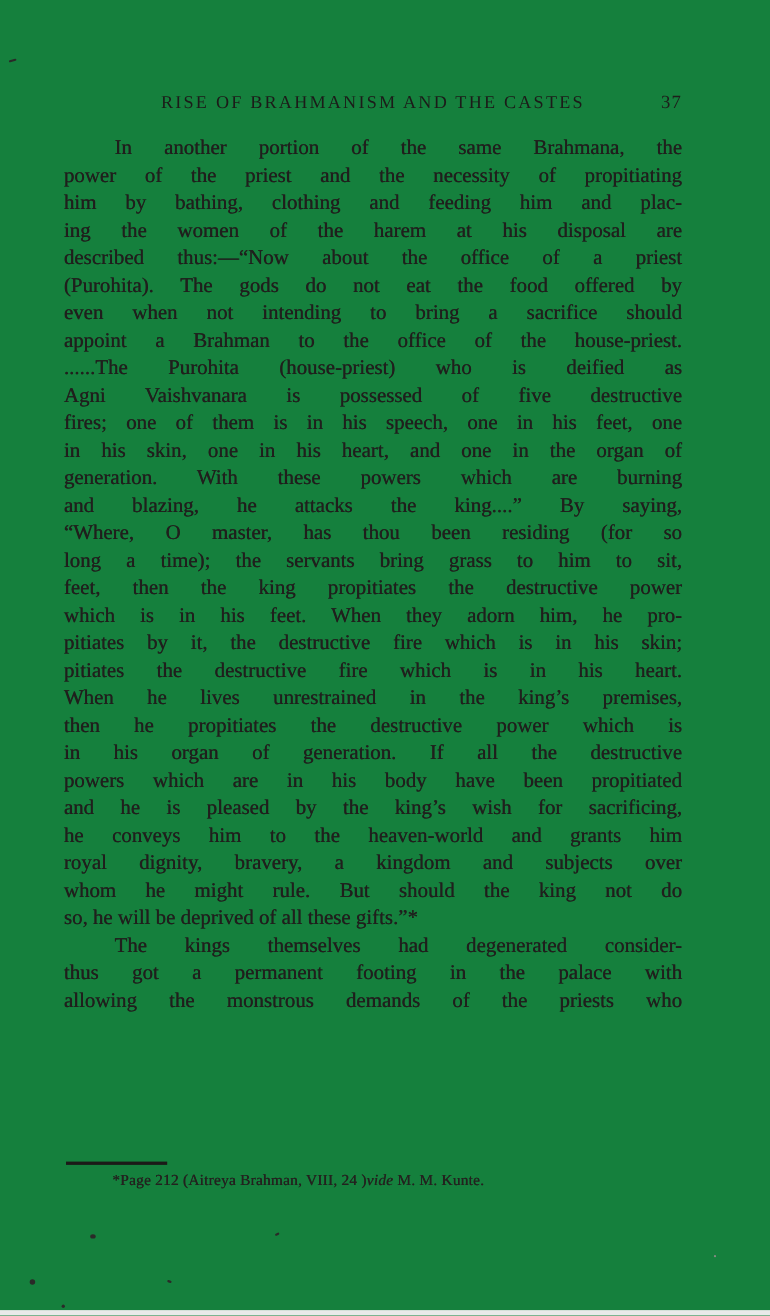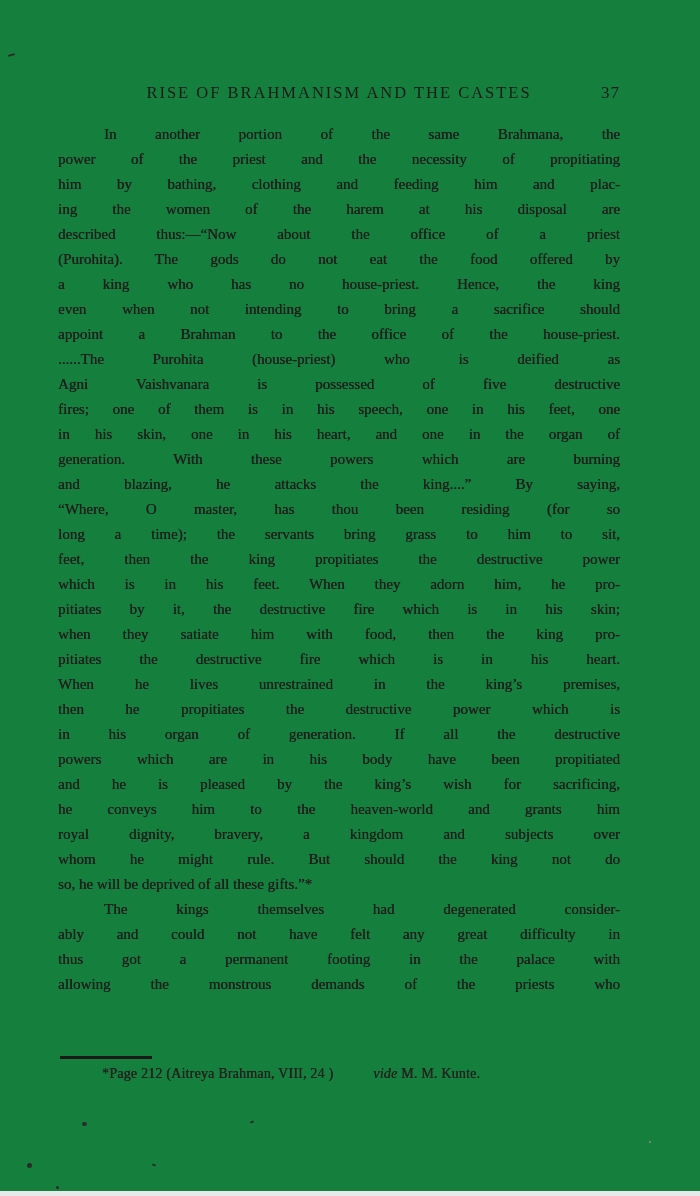--- a/index.html
+++ b/index.html
@@ -31,21 +31,21 @@
     right:0; top:0;
     font-size:17px;
     letter-spacing:1px;
   }
   
   .body-text {
     position:absolute;
     top:122px; left:58px; width:562px;
   }
   .para .line {
-    font-size:15px;
+    font-size:19px;
     line-height:25px;
     text-align:justify;
     text-align-last:justify;
     text-shadow:0.3px 0 0 currentColor;
     color:#201f1d;
   }
   .para .line:first-child { text-indent:46px; }
   .para1 .line:last-child { text-align-last:left; }
   .para2 { margin-top:0; }
   
@@ -58,21 +58,21 @@
   .footnote {
     position:absolute;
     left:102px; top:1066px;
     width:470px;
     font-size:14px;
     letter-spacing:0.2px;
     text-shadow:0.3px 0 0 currentColor;
     color:#23221f;
     white-space:nowrap;
   }
-  .footnote i { font-style:italic;padding-left:40px; }
+  .footnote i { font-style:italic; }
   
   .speck { position:absolute; background:#2a2a28; border-radius:50%; }
   .speck.s1 { left:8px;  top:54px;   width:7px; height:2px; border-radius:1px; transform:rotate(-15deg); }
   .speck.s2 { left:82px; top:1122px; width:5px; height:4px; }
   .speck.s3 { left:27px; top:1163px; width:5px; height:5px; }
   .speck.s4 { left:56px; top:1186px; width:3px; height:3px; }
   .speck.s5 { left:152px;top:1164px; width:4px; height:2px; border-radius:1px; transform:rotate(20deg); }
   .speck.s6 { left:250px;top:1121px; width:4px; height:2px; border-radius:1px; transform:rotate(-25deg); }
   .speck.s7 { left:649px;top:1141px; width:2px; height:2px; background:#8a8a86; }
   .bottom-edge {
@@ -92,49 +92,46 @@
   </div>
 
   <div class="body-text">
     <div class="para para1">
         <div class="line">In another portion of the same Brahmana, the</div>
         <div class="line">power of the priest and the necessity of propitiating</div>
         <div class="line">him by bathing, clothing and feeding him and plac-</div>
         <div class="line">ing the women of the harem at his disposal are</div>
         <div class="line">described thus:—“Now about the office of a priest</div>
         <div class="line">(Purohita). The gods do not eat the food offered by</div>
-        <div class="line">a king who has no house-priest. Hence, the king</div>
         <div class="line">even when not intending to bring a sacrifice should</div>
         <div class="line">appoint a Brahman to the office of the house-priest.</div>
         <div class="line">......The Purohita (house-priest) who is deified as</div>
         <div class="line">Agni Vaishvanara is possessed of five destructive</div>
         <div class="line">fires; one of them is in his speech, one in his feet, one</div>
         <div class="line">in his skin, one in his heart, and one in the organ of</div>
         <div class="line">generation. With these powers which are burning</div>
         <div class="line">and blazing, he attacks the king....” By saying,</div>
         <div class="line">“Where, O master, has thou been residing (for so</div>
         <div class="line">long a time); the servants bring grass to him to sit,</div>
         <div class="line">feet, then the king propitiates the destructive power</div>
         <div class="line">which is in his feet. When they adorn him, he pro-</div>
         <div class="line">pitiates by it, the destructive fire which is in his skin;</div>
-        <div class="line">when they satiate him with food, then the king pro-</div>
         <div class="line">pitiates the destructive fire which is in his heart.</div>
         <div class="line">When he lives unrestrained in the king’s premises,</div>
         <div class="line">then he propitiates the destructive power which is</div>
         <div class="line">in his organ of generation. If all the destructive</div>
         <div class="line">powers which are in his body have been propitiated</div>
         <div class="line">and he is pleased by the king’s wish for sacrificing,</div>
         <div class="line">he conveys him to the heaven-world and grants him</div>
         <div class="line">royal dignity, bravery, a kingdom and subjects over</div>
         <div class="line">whom he might rule. But should the king not do</div>
         <div class="line">so, he will be deprived of all these gifts.”*</div>
       </div>
     <div class="para para2">
         <div class="line">The kings themselves had degenerated consider-</div>
-        <div class="line">ably and could not have felt any great difficulty in</div>
         <div class="line">thus got a permanent footing in the palace with</div>
         <div class="line">allowing the monstrous demands of the priests who</div>
       </div>
   </div>
 
   <div class="footnote-rule"></div>
 
   <div class="footnote"><span>*Page 212 (Aitreya Brahman, VIII, 24 )</span><i>vide</i><span> M. M. Kunte.</span></div>
 
   <span class="speck s1"></span>

